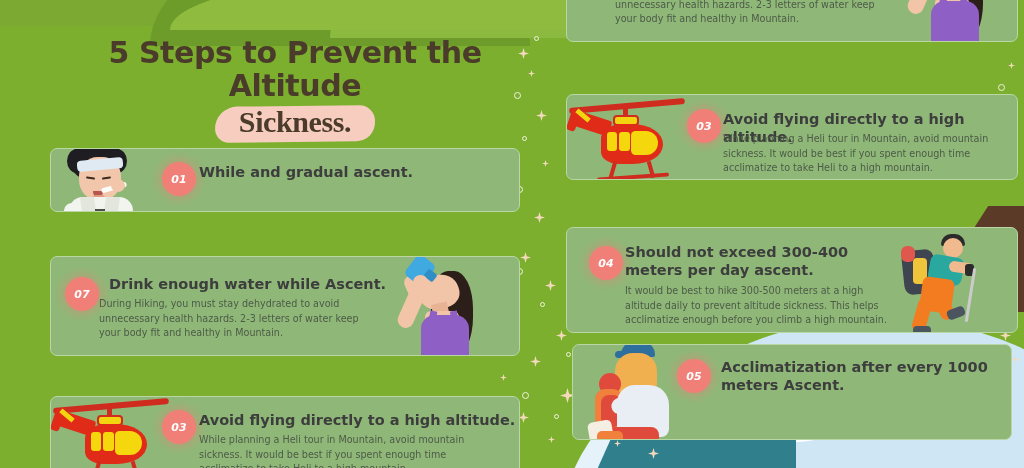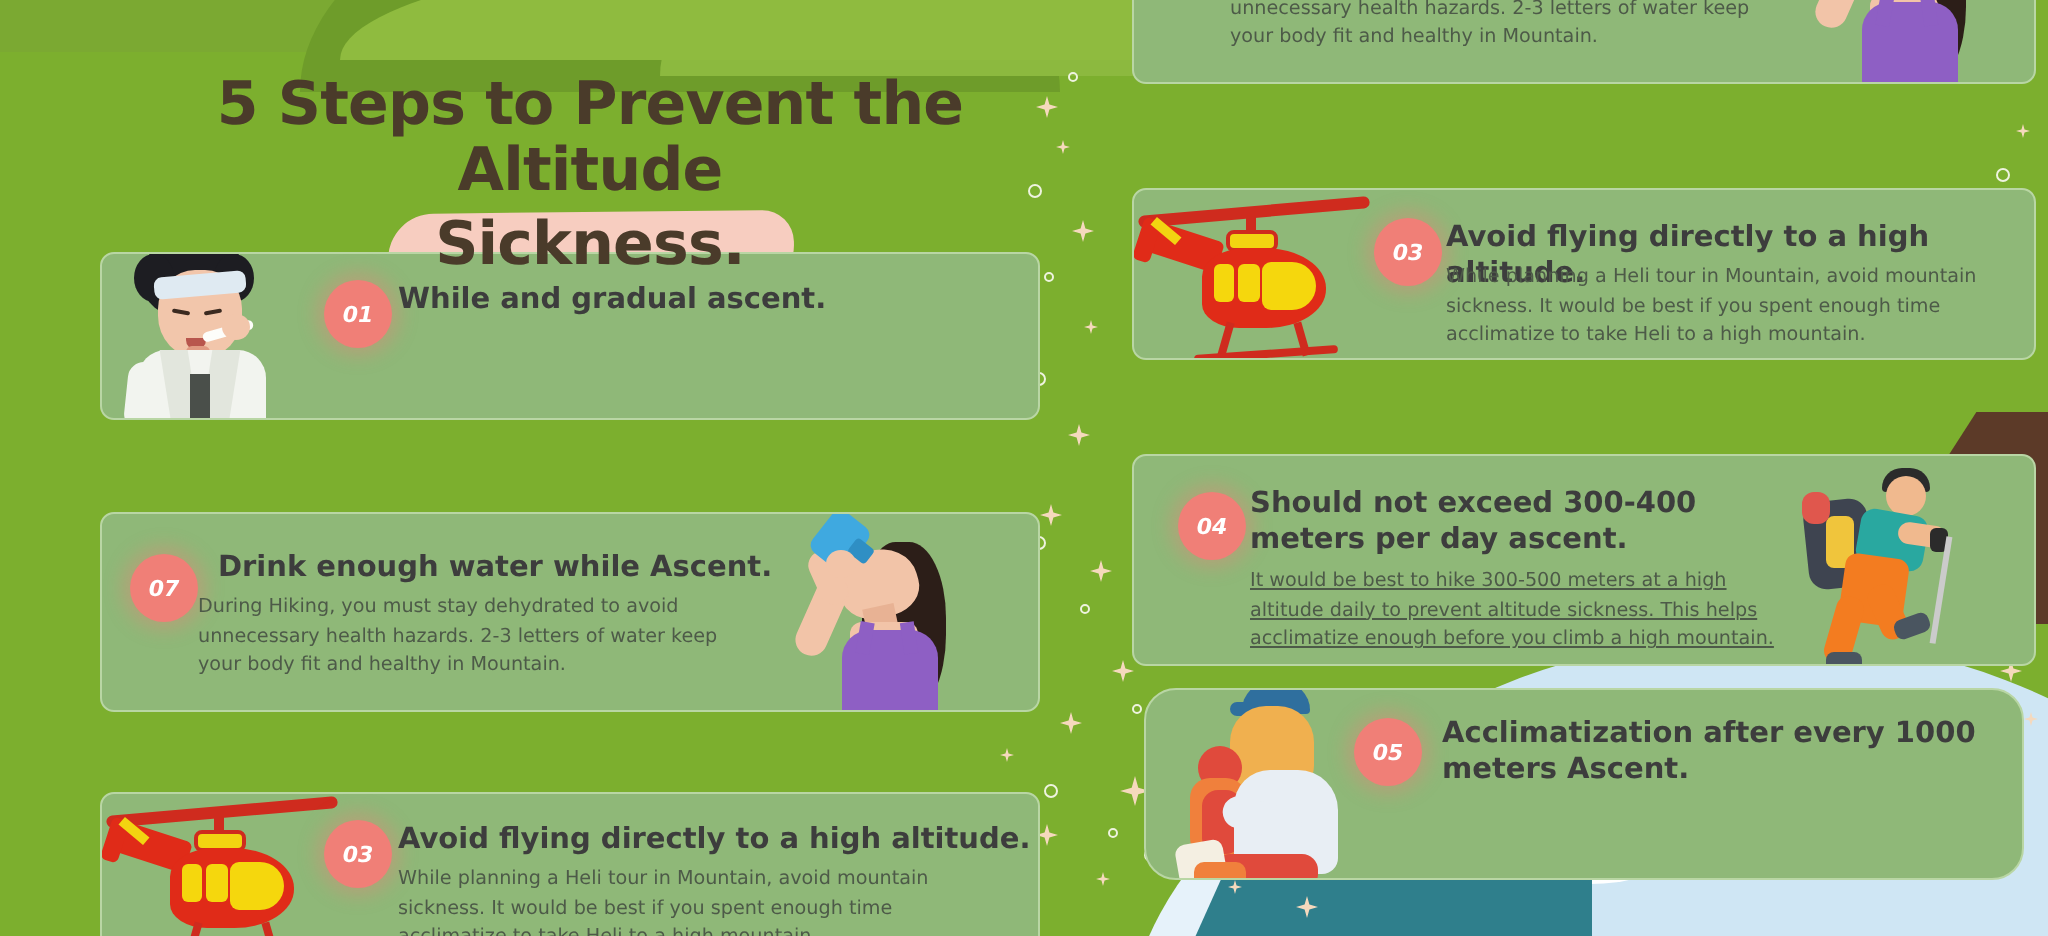--- a/index.html
+++ b/index.html
@@ -69,21 +69,21 @@
   }
   .spark.ring.sm { width:5px; height:5px; border-width:1.3px; }
 
   
   .title-wrap { position:absolute; left:60px; top:36px; width:470px; }
   .title-line1 {
     font-family:"DejaVu Sans", sans-serif;
     font-size:30px; font-weight:bold; color:#4a3b2a;
     letter-spacing:-0.4px; text-align:center; line-height:1.1;
   }
-  .title-line2-wrap { text-align:center; margin-top:2px; position:relative; }
+  .title-line2-wrap { text-align:center; margin-top:2px; position:relative;font-family:Liberation Serif, serif; }
   .title-hl {
     display:inline-block; position:relative; padding:1px 24px 3px 24px;
   }
   .title-hl::before {
     content:""; position:absolute; left:0; right:0; top:2px; bottom:0;
     background:#f7cdc0; border-radius:26px 18px 22px 16px; z-index:0;
     transform:rotate(-0.6deg);
   }
   .title-line2 {
     position:relative; z-index:1;
@@ -271,21 +271,21 @@
 
 <div class="title-wrap">
   <div class="title-line1">5 Steps to Prevent the Altitude</div>
   <div class="title-line2-wrap">
     <span class="title-hl">
       <span class="title-line2">Sickness.</span>
     </span>
   </div>
 </div>
 
-<div class="card" style="left:50px;top:126px;width:470px;height:84px;">
+<div class="card" style="left:50px;top:148px;width:470px;height:64px;">
   <div class="card-inner">
     <div class="ill" style="left:6px;top:-14px;width:92px;height:112px;">
       <div class="sick-hair"></div>
         <div class="sick-hair2"></div>
         <div class="sick-hair3"></div>
       <div class="sick-face"></div>
         <div class="sick-band"></div>
       <div class="sick-eye sick-e1"></div>
         <div class="sick-eye sick-e2"></div>
       <div class="sick-mouth"></div>
@@ -400,25 +400,25 @@
         <div class="cl-leg1"></div>
         <div class="cl-leg2"></div>
       <div class="cl-boot1"></div>
         <div class="cl-boot2"></div>
       <div class="cl-arm"></div>
         <div class="cl-grip"></div>
         <div class="cl-pole"></div>
     </div>
     <div class="badge" style="left:22px;top:18px;">04</div>
     <div class="c-head" style="left:58px;top:15px;width:250px;">Should not exceed 300-400 meters per day ascent.</div>
-    <div class="c-body" style="left:58px;top:56px;width:268px;text-decoration:underline;">It would be best to hike 300-500 meters at a high altitude daily to prevent altitude sickness. This helps acclimatize enough before you climb a high mountain.</div>
-  </div>
-</div>
-
-<div class="card" style="left:572px;top:344px;width:440px;height:96px;border-radius:16px;">
+    <div class="c-body" style="left:58px;top:56px;width:268px;">It would be best to hike 300-500 meters at a high altitude daily to prevent altitude sickness. This helps acclimatize enough before you climb a high mountain.</div>
+  </div>
+</div>
+
+<div class="card" style="left:572px;top:344px;width:440px;height:96px;">
   <div class="card-inner">
     <div class="ill" style="left:14px;top:-6px;width:110px;height:112px;">
       <div class="cp-cap"></div>
         <div class="cp-capbrim"></div>
         <div class="cp-hair"></div>
       <div class="cp-hair2"></div>
         <div class="cp-body2"></div>
         <div class="cp-body2b"></div>
       <div class="cp-body"></div>
         <div class="cp-arm"></div>

